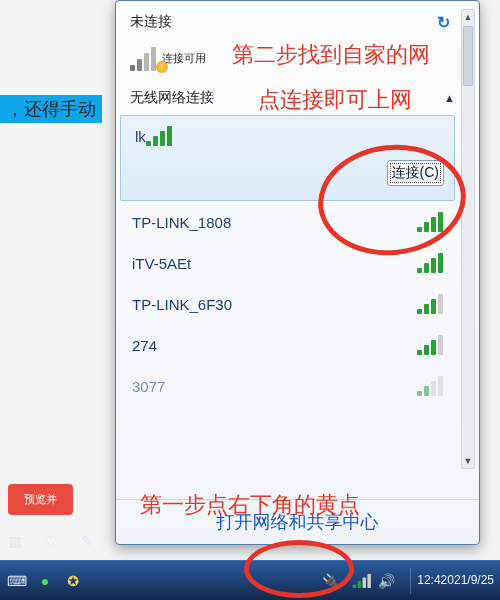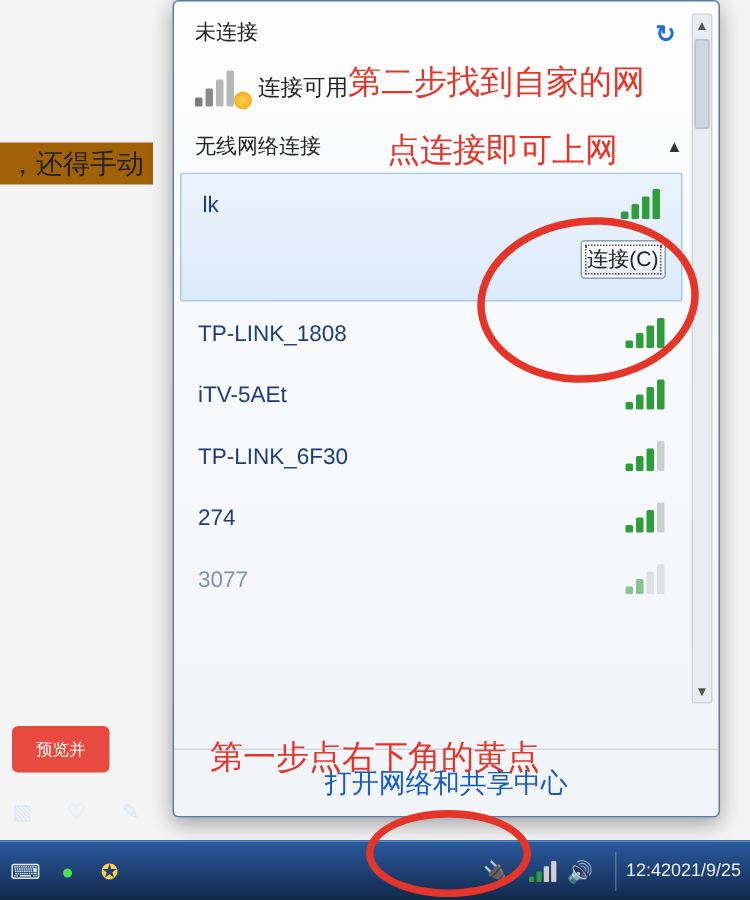--- a/index.html
+++ b/index.html
@@ -1,18 +1,18 @@
 <!DOCTYPE html>
 <html><head>
 <meta charset="utf-8">
 <style>
   * { box-sizing: border-box; margin: 0; padding: 0; font-family: "Microsoft YaHei", "Segoe UI", Tahoma, sans-serif; }
   html, body { width: 500px; height: 600px; overflow: hidden; background: #f4f4f4; }
   .bg-text {
-    position: absolute; left: 0; top: 95px; background: #a16207; padding: 2px 6px;
+    position: absolute; left: 0; top: 95px; background: #0ea5e9; padding: 2px 6px;
     font-size: 18px; color: #222;
   }
   .panel {
     position: absolute; left: 115px; top: 0; width: 365px; height: 545px;
     border: 1px solid #5a7ca2; border-radius: 4px;
     background: linear-gradient(#fdfdfd, #f1f4f9);
     box-shadow: 0 4px 14px rgba(0,0,0,.35);
     display: flex; flex-direction: column;
     padding: 6px 0 0 0;
   }
@@ -22,22 +22,22 @@
   }
   .scroll-arrow { height: 14px; display:flex; align-items:center; justify-content:center; font-size:9px; color:#555;}
   .scroll-thumb { position:absolute; top:16px; left:1px; right:1px; height:60px; background:#cfd6e0; border:1px solid #b6bfcd; border-radius:2px; }
   .hdr {
     display:flex; align-items:center; justify-content:space-between;
     padding: 6px 24px 6px 14px; font-size: 14px; color:#222;
   }
   .refresh { width:18px; height:18px; position:relative; }
   .refresh::before { content:"↻"; color:#1e6fd6; font-size:16px; font-weight:bold; }
   .avail {
-    display:flex; align-items:center; gap:10px; padding: 8px 24px 10px 14px;
-    font-size: 15px; color:#222;
+    display:flex; align-items:center; padding: 8px 24px 10px 14px;
+    font-size: 11px; color:#222;
   }
   .avail .sigicon { width:32px; height:26px; position:relative; }
   .sigicon .bar { position:absolute; bottom:0; width:5px; background:#b7b7b7; border-radius:1px; }
   .sigicon .b1{left:0;height:6px;background:#7a7a7a}
   .sigicon .b2{left:7px;height:12px;background:#8a8a8a}
   .sigicon .b3{left:14px;height:18px;}
   .sigicon .b4{left:21px;height:24px;}
   .sigicon .sun{position:absolute;right:-6px;bottom:-2px;width:12px;height:12px;border-radius:50%;background:radial-gradient(#ffd24a,#f39c12);}
   .section {
     display:flex; align-items:center; justify-content:space-between;
@@ -49,21 +49,21 @@
     padding: 10px 10px 10px 14px; font-size: 15px; color:#1a3e7a;
     display:flex; align-items:center; justify-content:space-between;
     border-top:1px solid transparent;
   }
   .item.sel {
     background: linear-gradient(#eaf3fc,#dcebfa);
     border:1px solid #a7c7e7; border-radius:2px; margin:0 2px;
     flex-direction:column; align-items:stretch; gap:14px;
     padding: 10px 10px 14px 14px;
   }
-  .item.sel .row{display:flex;justify-content:space-between;align-items:center;}
+  .item.sel .row{display:flex;justify-content:flex-start;align-items:center;}
   .connect-btn {
     align-self:flex-end; padding:3px 4px; font-size:14px;
     background:linear-gradient(#fdfdfd,#e7ecf3); border:1px solid #8aa0b8;
     border-radius:3px; box-shadow:inset 0 0 0 1px #fff; color:#222;
     outline:1px dotted #555; outline-offset:-4px;
   }
   .sig { width:30px; height:20px; position:relative; }
   .sig span{position:absolute;bottom:0;width:5px;border-radius:1px;background:#cfcfcf;}
   .sig .s1{left:0;height:5px}.sig .s2{left:7px;height:10px}
   .sig .s3{left:14px;height:15px}.sig .s4{left:21px;height:20px}

